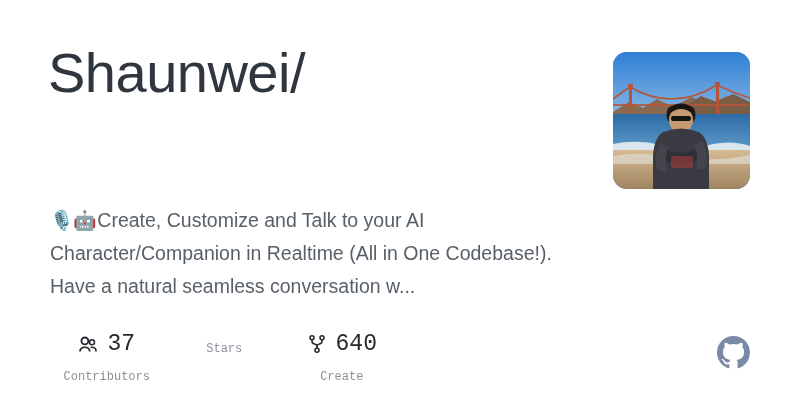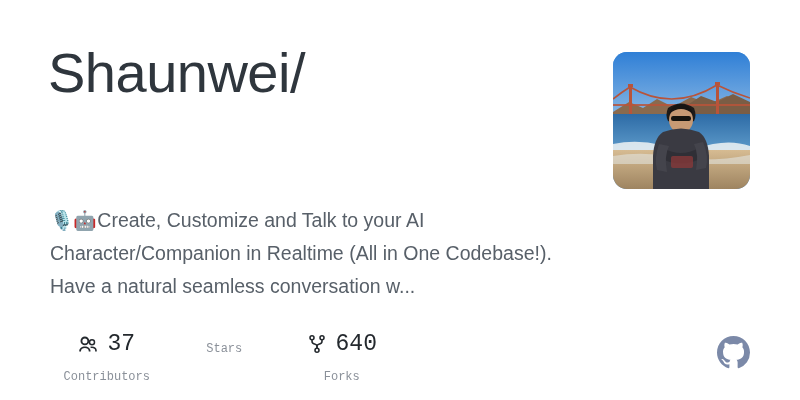--- a/index.html
+++ b/index.html
@@ -187,21 +187,21 @@
               <circle cx="4" cy="3" r="1.6"></circle>
               <circle cx="12" cy="3" r="1.6"></circle>
               <circle cx="8" cy="13" r="1.6"></circle>
               <path d="M4 4.6v1.2c0 1.4 1.2 2.2 2.6 2.4 1 .2 1.4.7 1.4 1.6v1.6"></path>
               <path d="M12 4.6v1.2c0 1.4-1.2 2.2-2.6 2.4-1 .2-1.4.7-1.4 1.6v1.6"></path>
             </g>
           </svg>
         </span>
         <span class="stat-value">640</span>
       </div>
-      <div class="stat-label">Forks</div>
+      <div class="stat-label">Create</div>
     </div>
 
   </div>
 
   <div class="gh-mark">
     <svg viewBox="0 0 16 16" fill="#7b89a8" aria-hidden="true">
       <path d="M8 0C3.58 0 0 3.58 0 8c0 3.54 2.29 6.53 5.47 7.59.4.07.55-.17.55-.38 0-.19-.01-.82-.01-1.49-2.01.37-2.53-.49-2.69-.94-.09-.23-.48-.94-.82-1.13-.28-.15-.68-.52-.01-.53.63-.01 1.08.58 1.23.82.72 1.21 1.87.87 2.33.66.07-.52.28-.87.51-1.07-1.78-.2-3.64-.89-3.64-3.95 0-.87.31-1.59.82-2.15-.08-.2-.36-1.02.08-2.12 0 0 .67-.21 2.2.82.64-.18 1.32-.27 2-.27.68 0 1.36.09 2 .27 1.53-1.04 2.2-.82 2.2-.82.44 1.1.16 1.92.08 2.12.51.56.82 1.27.82 2.15 0 3.07-1.87 3.75-3.65 3.95.29.25.54.73.54 1.48 0 1.07-.01 1.93-.01 2.2 0 .21.15.46.55.38A8.013 8.013 0 0 0 16 8c0-4.42-3.58-8-8-8Z"></path>
     </svg>
   </div>
 

